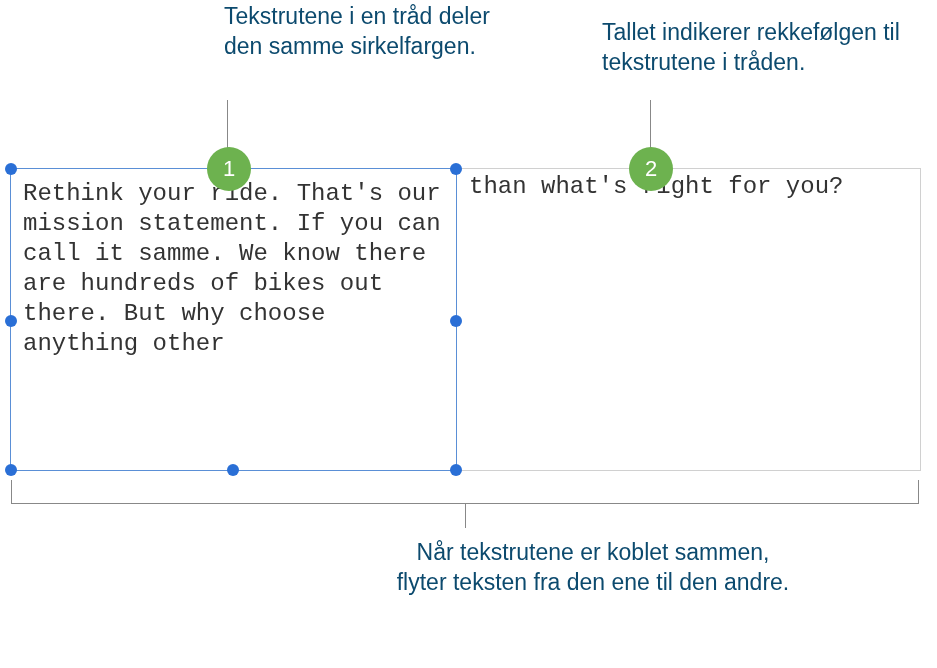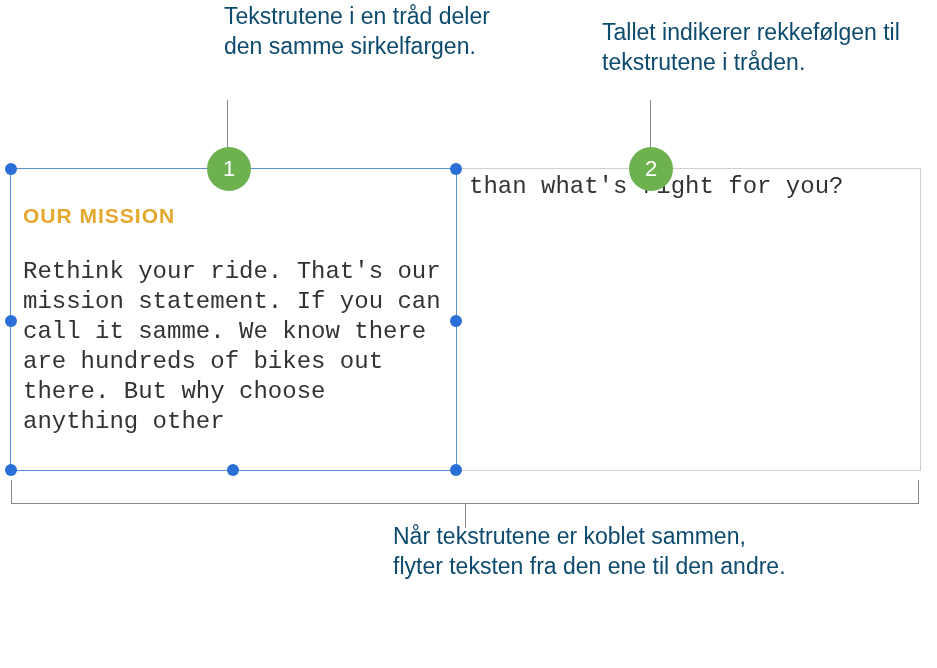--- a/index.html
+++ b/index.html
@@ -91,21 +91,20 @@
 <div class="callout-text" style="left:224px; top:2px; width:300px;">Tekstrutene i en tråd deler den samme sirkelfargen.</div>
 
 <div class="callout-text" style="left:602px; top:18px; width:320px;">Tallet indikerer rekkefølgen til tekstrutene i tråden.</div>
 
 <div class="leader-v" style="left:227px; top:100px; height:50px;"></div>
 <div class="leader-v" style="left:650px; top:100px; height:50px;"></div>
 
 <div class="diagram-area">
 
   <div class="text-box selected" style="left:-1px; top:-1px; width:447px; height:303px;">
-    <span class="heading">OUR MISSION</span>
     <span>Rethink your ride. That's our mission statement. If you can call it samme. We know there are hundreds of bikes out there. But why choose anything other</span>
 
     
     <div class="handle" style="left:-6px; top:-6px;"></div>
     <div class="handle" style="left:216px; top:-6px;"></div>
     <div class="handle" style="right:-6px; top:-6px;"></div>
     <div class="handle" style="left:-6px; top:146px;"></div>
     <div class="handle" style="right:-6px; top:146px;"></div>
     <div class="handle" style="left:-6px; bottom:-6px;"></div>
     <div class="handle" style="left:216px; bottom:-6px;"></div>
@@ -122,13 +121,13 @@
   </div>
   <div class="badge" style="left:618px; top:-22px;">
     <span>2</span>
   </div>
 
 </div>
 
 <div class="bracket" style="left:11px; top:480px; width:908px;"></div>
 <div class="bracket-stem" style="left:465px; top:504px; height:24px;"></div>
 
-<div class="callout-text" style="left:393px; top:522px; width:400px;">Når tekstrutene er koblet sammen, flyter teksten fra den ene til den andre.</div>
+<div class="callout-text" style="left:393px; top:538px; width:400px;text-align:center;">Når tekstrutene er koblet sammen, flyter teksten fra den ene til den andre.</div>
 
 </body></html>

